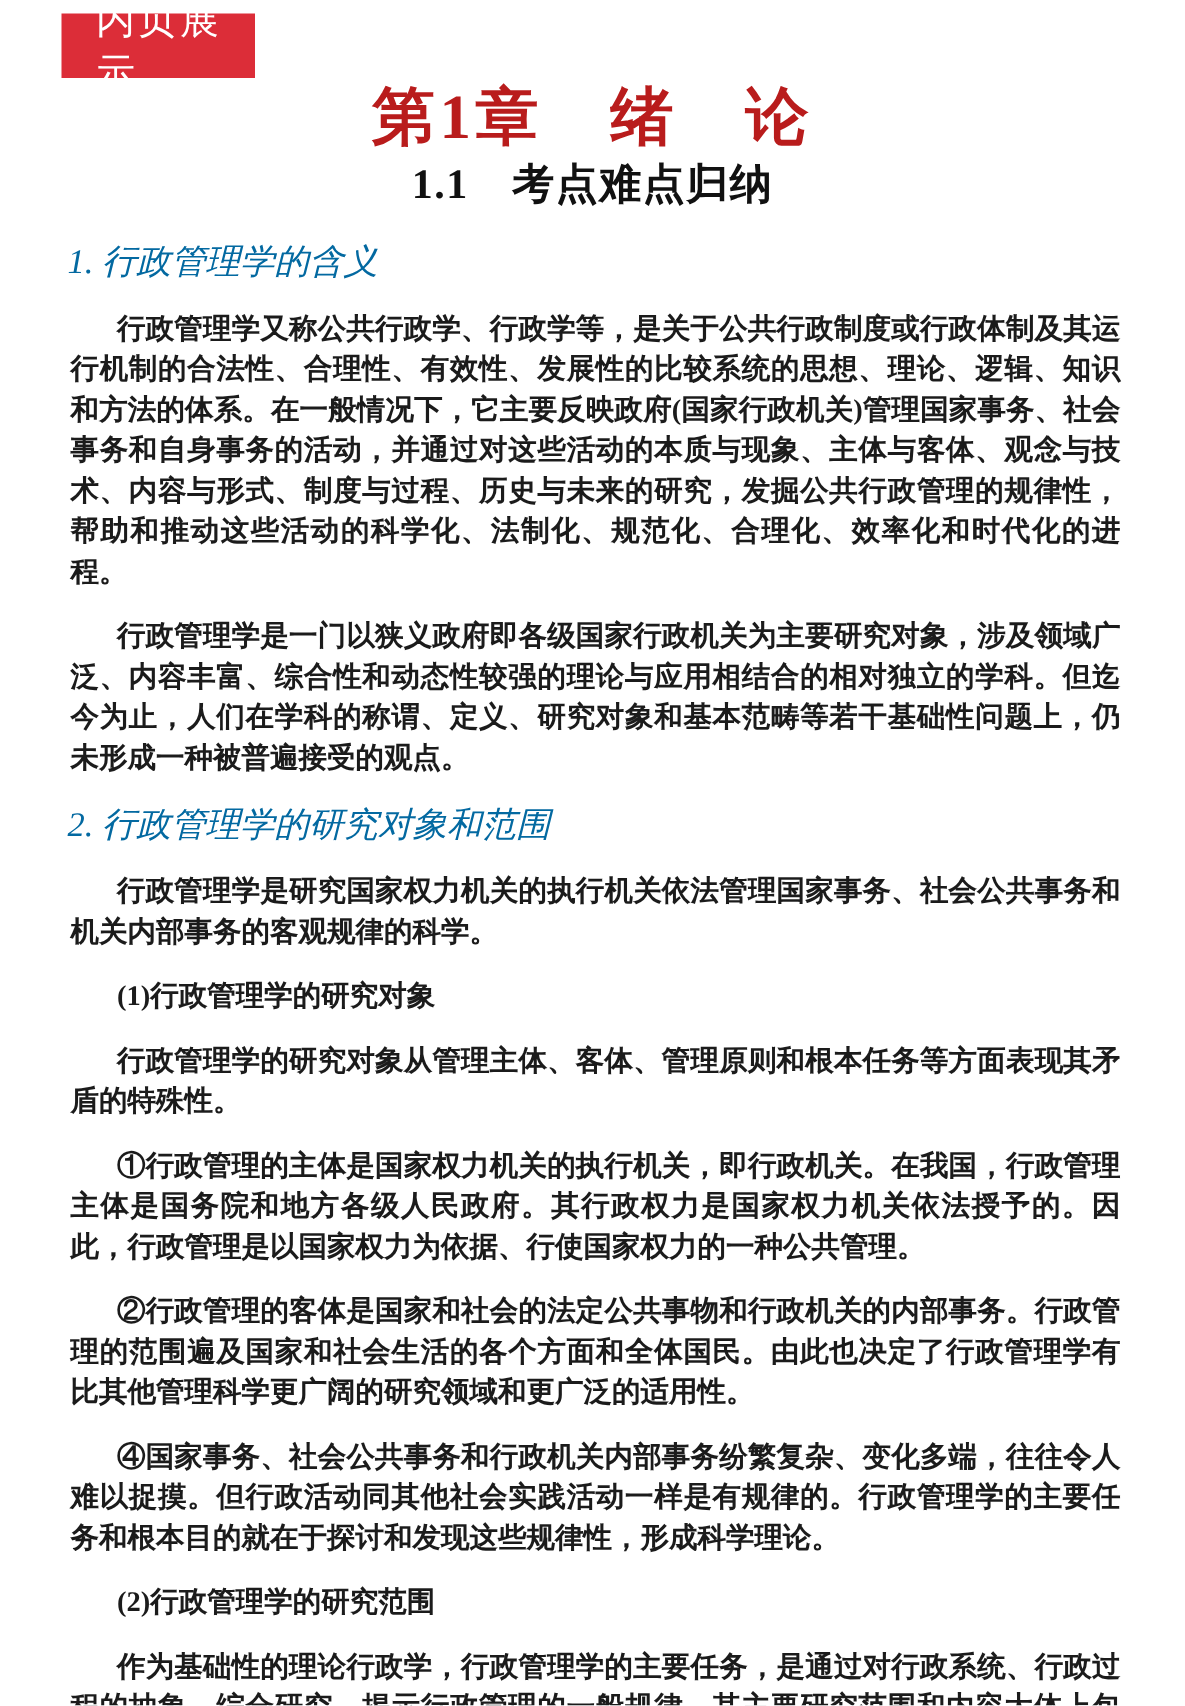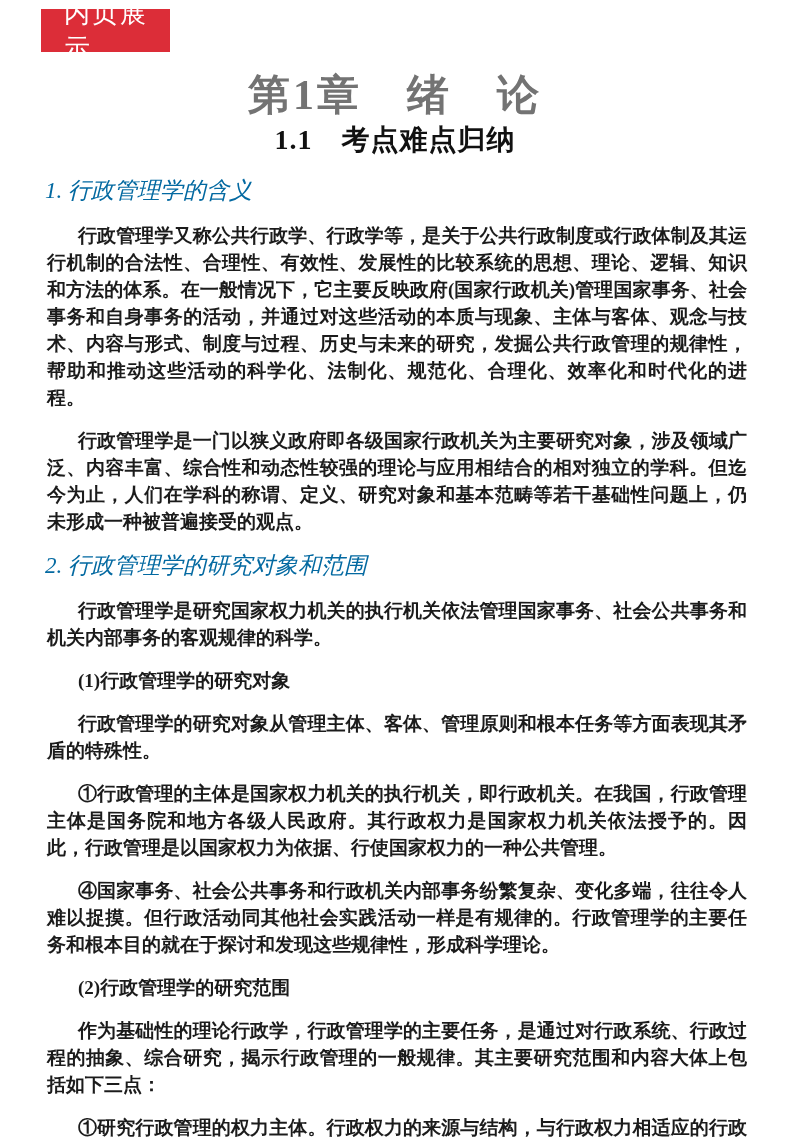--- a/index.html
+++ b/index.html
@@ -28,27 +28,27 @@
     font-size: 26px;
     font-weight: 500;
     letter-spacing: 2px;
     display: flex;
     align-items: center;
     justify-content: center;
     box-sizing: border-box;
     padding-left: 23px;
   }
   .chapter-title {
-    padding-top: 70px;
+    padding-top: 54px;
     text-align: center;
     font-size: 42px;
     font-weight: bold;
     letter-spacing: 3px;
     line-height: 50px;
-    color: #737373;
+    color: #b91c1c;
   }
   .section-title {
     margin-top: 2px;
     text-align: center;
     font-size: 28px;
     font-weight: bold;
     letter-spacing: 1px;
     line-height: 36px;
     color: #111111;
   }
@@ -88,19 +88,20 @@
 
   <div class="content">
     <div class="h3">1. 行政管理学的含义</div>
     <p class="para">行政管理学又称公共行政学、行政学等，是关于公共行政制度或行政体制及其运行机制的合法性、合理性、有效性、发展性的比较系统的思想、理论、逻辑、知识和方法的体系。在一般情况下，它主要反映政府(国家行政机关)管理国家事务、社会事务和自身事务的活动，并通过对这些活动的本质与现象、主体与客体、观念与技术、内容与形式、制度与过程、历史与未来的研究，发掘公共行政管理的规律性，帮助和推动这些活动的科学化、法制化、规范化、合理化、效率化和时代化的进程。</p>
     <p class="para">行政管理学是一门以狭义政府即各级国家行政机关为主要研究对象，涉及领域广泛、内容丰富、综合性和动态性较强的理论与应用相结合的相对独立的学科。但迄今为止，人们在学科的称谓、定义、研究对象和基本范畴等若干基础性问题上，仍未形成一种被普遍接受的观点。</p>
     <div class="h3">2. 行政管理学的研究对象和范围</div>
     <p class="para">行政管理学是研究国家权力机关的执行机关依法管理国家事务、社会公共事务和机关内部事务的客观规律的科学。</p>
     <p class="para">(1)行政管理学的研究对象</p>
     <p class="para">行政管理学的研究对象从管理主体、客体、管理原则和根本任务等方面表现其矛盾的特殊性。</p>
     <p class="para">①行政管理的主体是国家权力机关的执行机关，即行政机关。在我国，行政管理主体是国务院和地方各级人民政府。其行政权力是国家权力机关依法授予的。因此，行政管理是以国家权力为依据、行使国家权力的一种公共管理。</p>
+    <p class="para">②行政管理的客体是国家和社会的法定公共事物和行政机关的内部事务。行政管理的范围遍及国家和社会生活的各个方面和全体国民。由此也决定了行政管理学有比其他管理科学更广阔的研究领域和更广泛的适用性。</p>
     <p class="para">④国家事务、社会公共事务和行政机关内部事务纷繁复杂、变化多端，往往令人难以捉摸。但行政活动同其他社会实践活动一样是有规律的。行政管理学的主要任务和根本目的就在于探讨和发现这些规律性，形成科学理论。</p>
     <p class="para">(2)行政管理学的研究范围</p>
     <p class="para">作为基础性的理论行政学，行政管理学的主要任务，是通过对行政系统、行政过程的抽象、综合研究，揭示行政管理的一般规律。其主要研究范围和内容大体上包括如下三点：</p>
     <p class="para">①研究行政管理的权力主体。行政权力的来源与结构，与行政权力相适应的行政职能，行政权力运行的体制和机制，以及行政权力主体同国家权力机关、社会组织之间的关系等。</p>
   </div>
 
 </div>
 
 </body></html>

